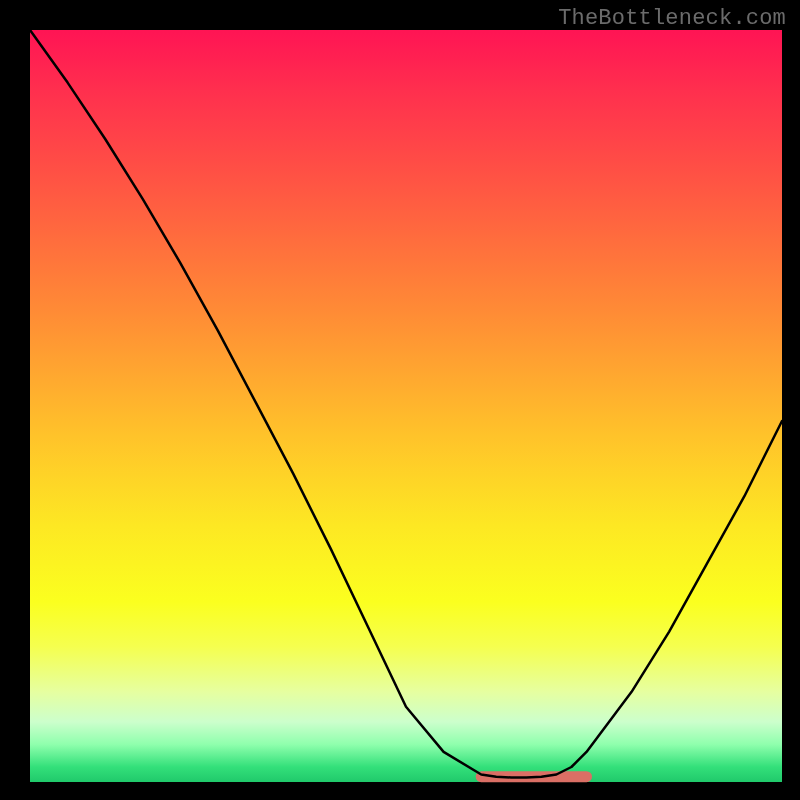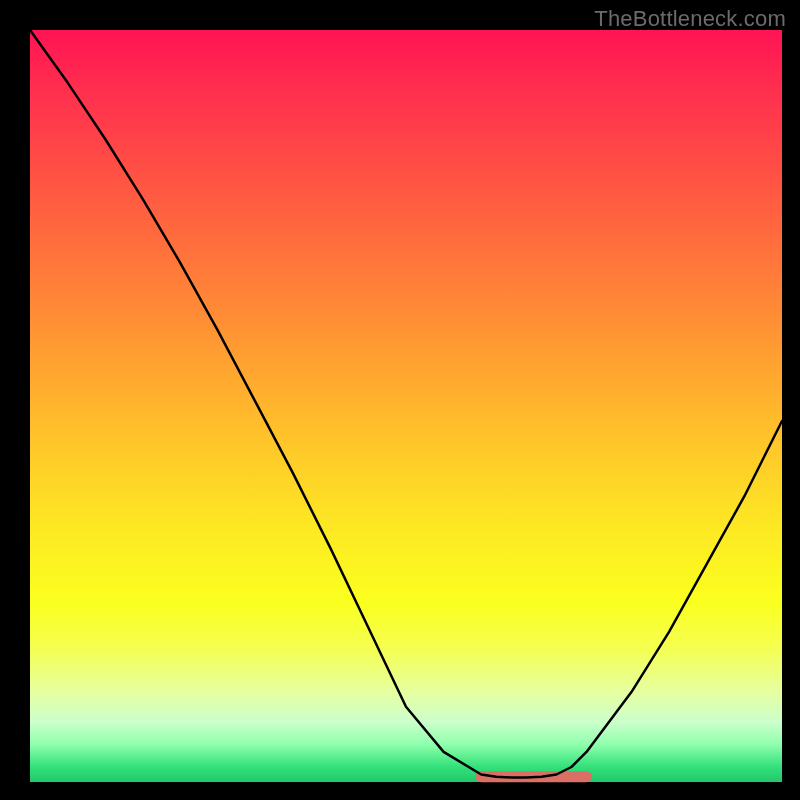--- a/index.html
+++ b/index.html
@@ -7,21 +7,21 @@
   .frame {
     position: relative;
     width: 800px;
     height: 800px;
     background: #000;
   }
   .watermark {
     position: absolute;
     top: 6px;
     right: 14px;
-    font-family: Liberation Sans, sans-serif;
+    font-family: Liberation Mono, monospace;
     font-size: 22px;
     color: #6b6b6b;
     letter-spacing: 0.2px;
     z-index: 5;
   }
   .plot {
     position: absolute;
     left: 30px;
     top: 30px;
     

